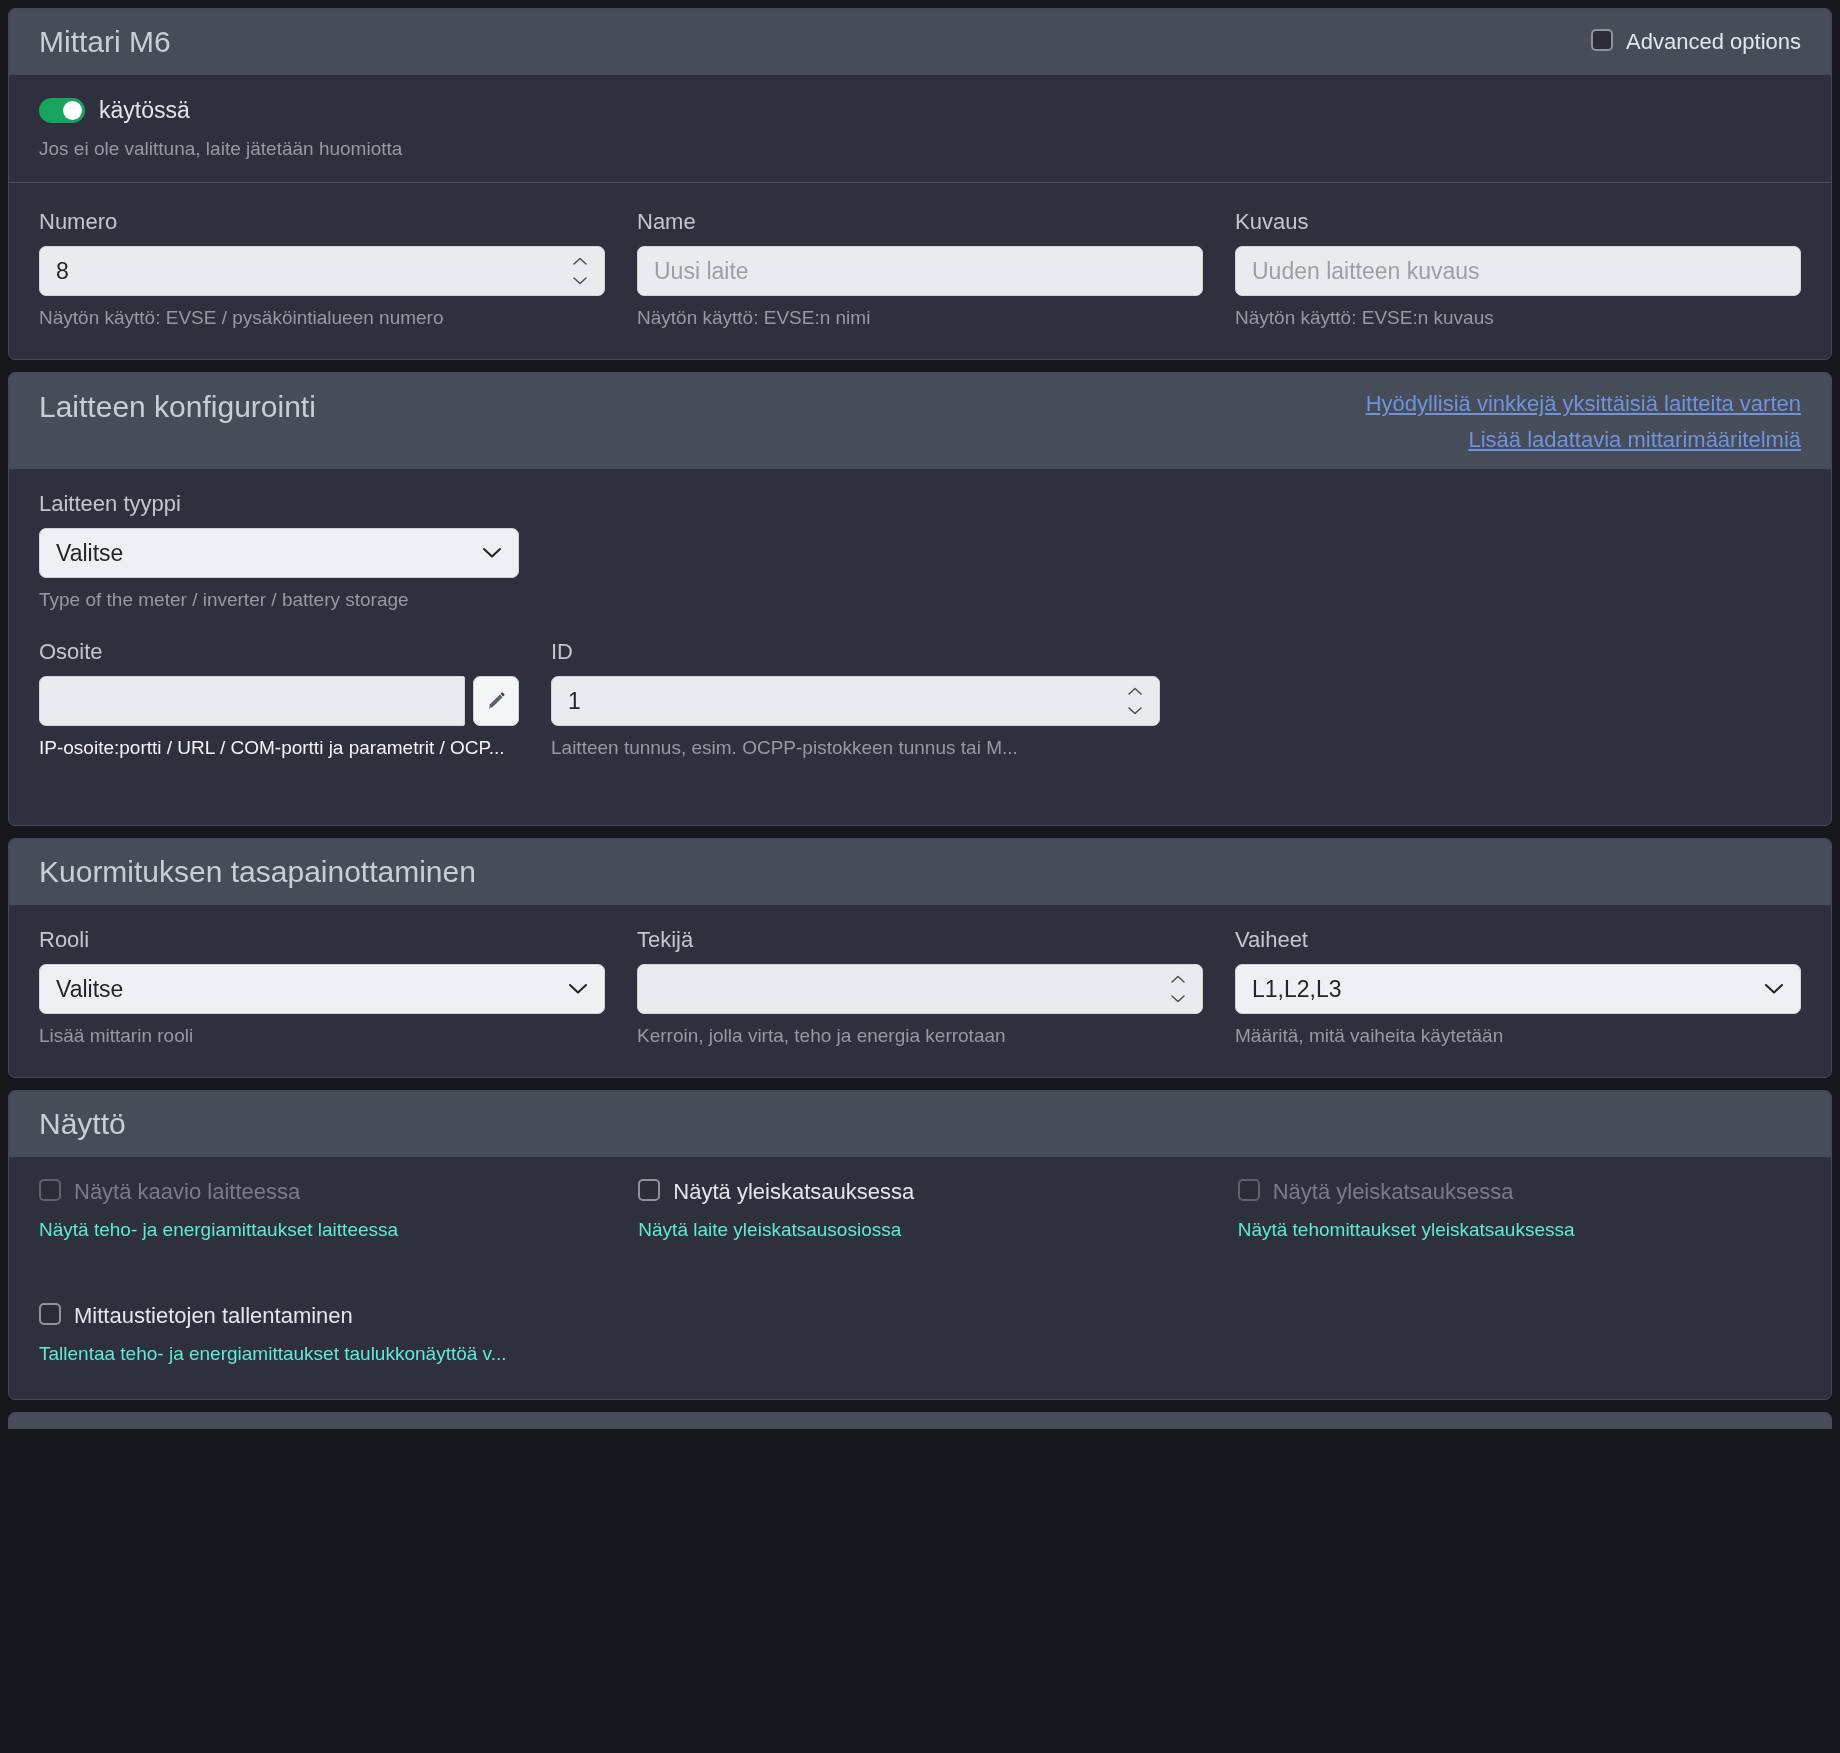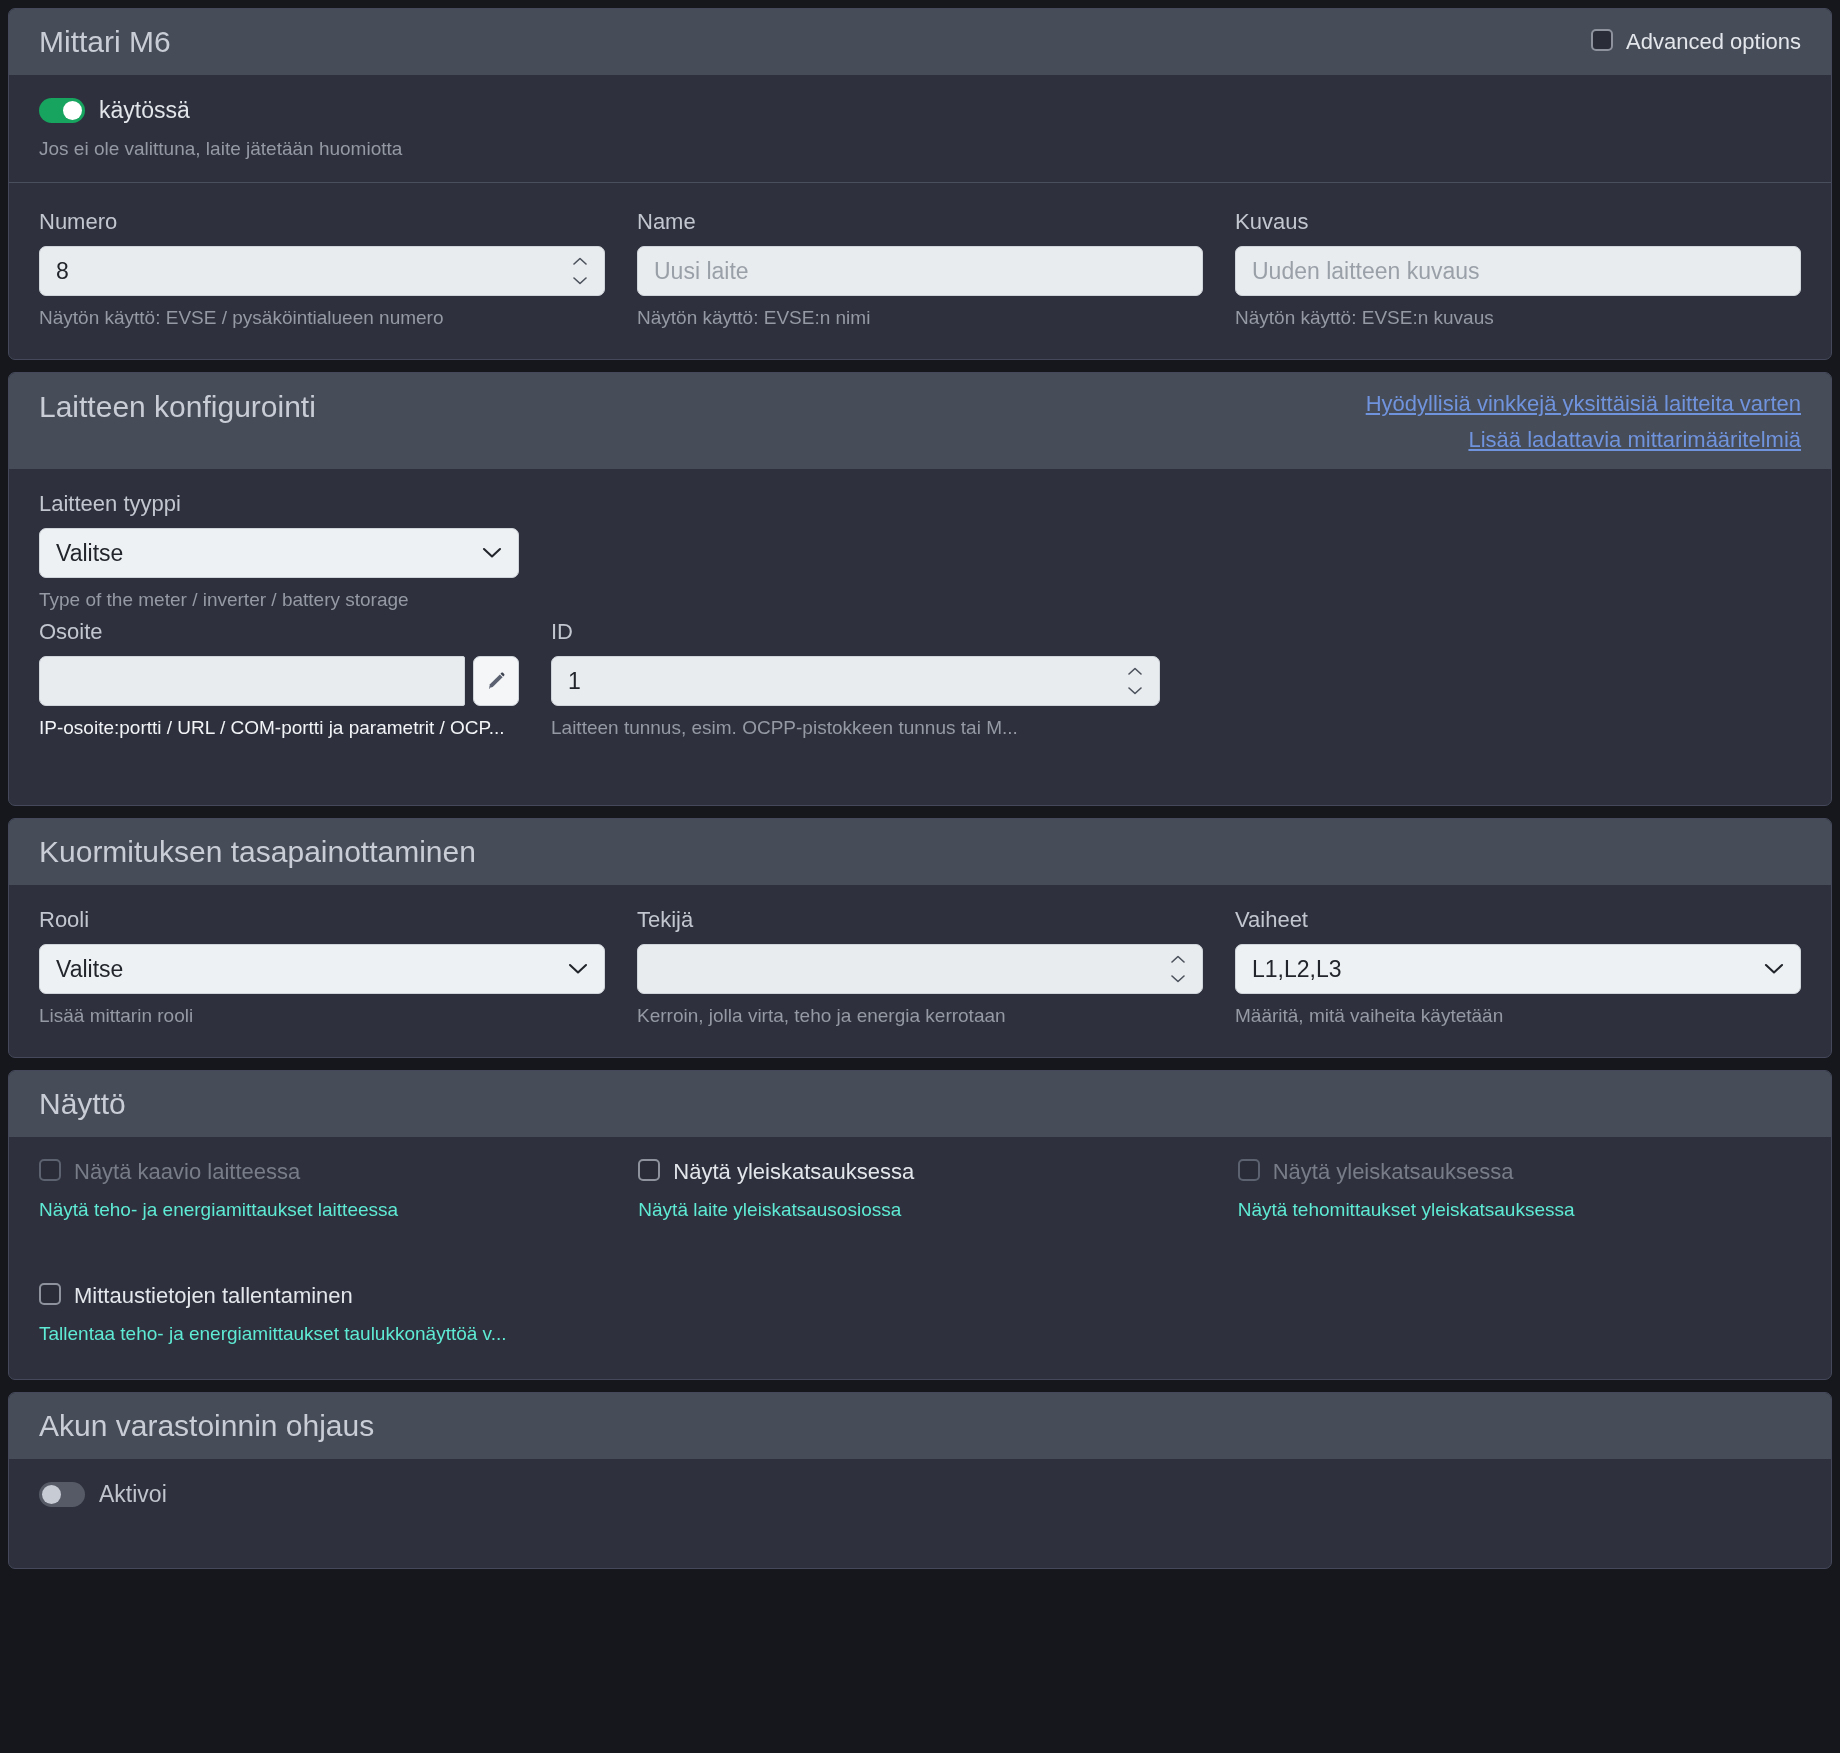--- a/index.html
+++ b/index.html
@@ -2,21 +2,21 @@
 <html><head>
 <meta charset="utf-8">
 <style>
   * { box-sizing: border-box; }
   html, body {
     margin: 0; padding: 0;
     background: #15171c;
     font-family: "Liberation Sans", sans-serif;
   }
   #page {
-    width: 1840px; height: 1753px;
+    width: 1840px; height: 1429px;
     background: #15171c;
     padding: 8px 8px 0 8px;
     overflow: hidden;
     position: relative;
   }
 
   .card {
     background: #2e313d;
     border: 1px solid #44485a;
     border-radius: 7px;
@@ -246,21 +246,21 @@
                   <path d="M2 2 L10 9.5 L18 2" fill="none" stroke="currentColor" stroke-width="2.1" stroke-linecap="round" stroke-linejoin="round"></path>
                 </svg>
             </span>
           </div>
           <div class="field-hint">Type of the meter / inverter / battery storage</div>
         </div>
         <div class="col"></div>
         <div class="col"></div>
       </div>
 
-      <div class="row3" style="margin-top:8px;">
+      <div class="row3" style="margin-top:28px;">
 
         <div class="col narrow">
           <label class="field-label">Osoite</label>
           <div class="addr-wrap">
             <div class="ctrl">
               <span class="val"></span>
             </div>
             <div class="pencil-btn">
               <svg width="22" height="22" viewBox="0 0 24 24">
                 <path d="M4.5 19.5 L5.4 15.6 L16.2 4.8 L19.2 7.8 L8.4 18.6 Z" fill="#5b6170"></path>

